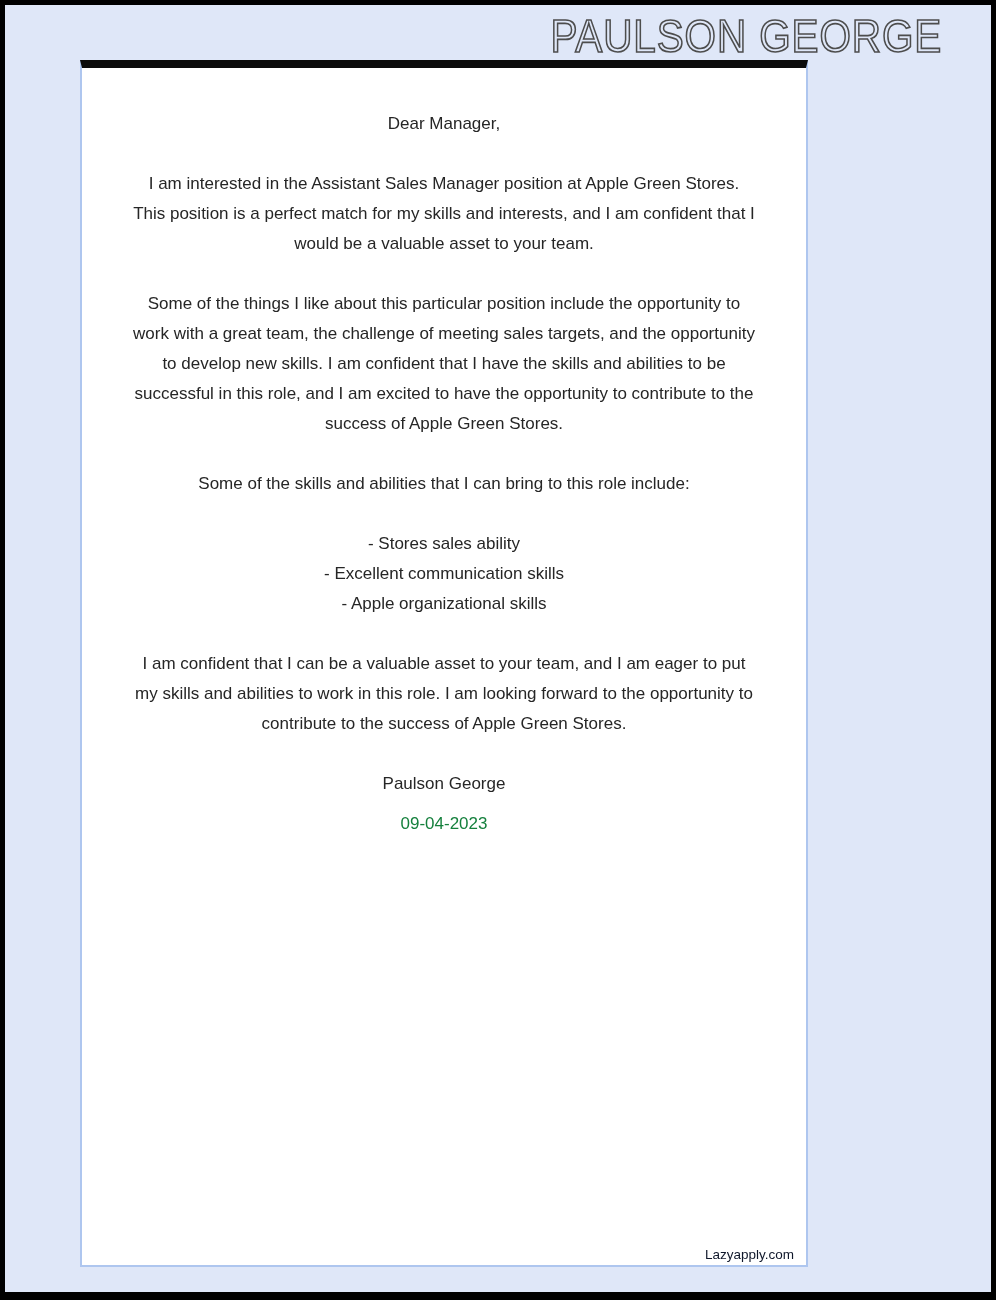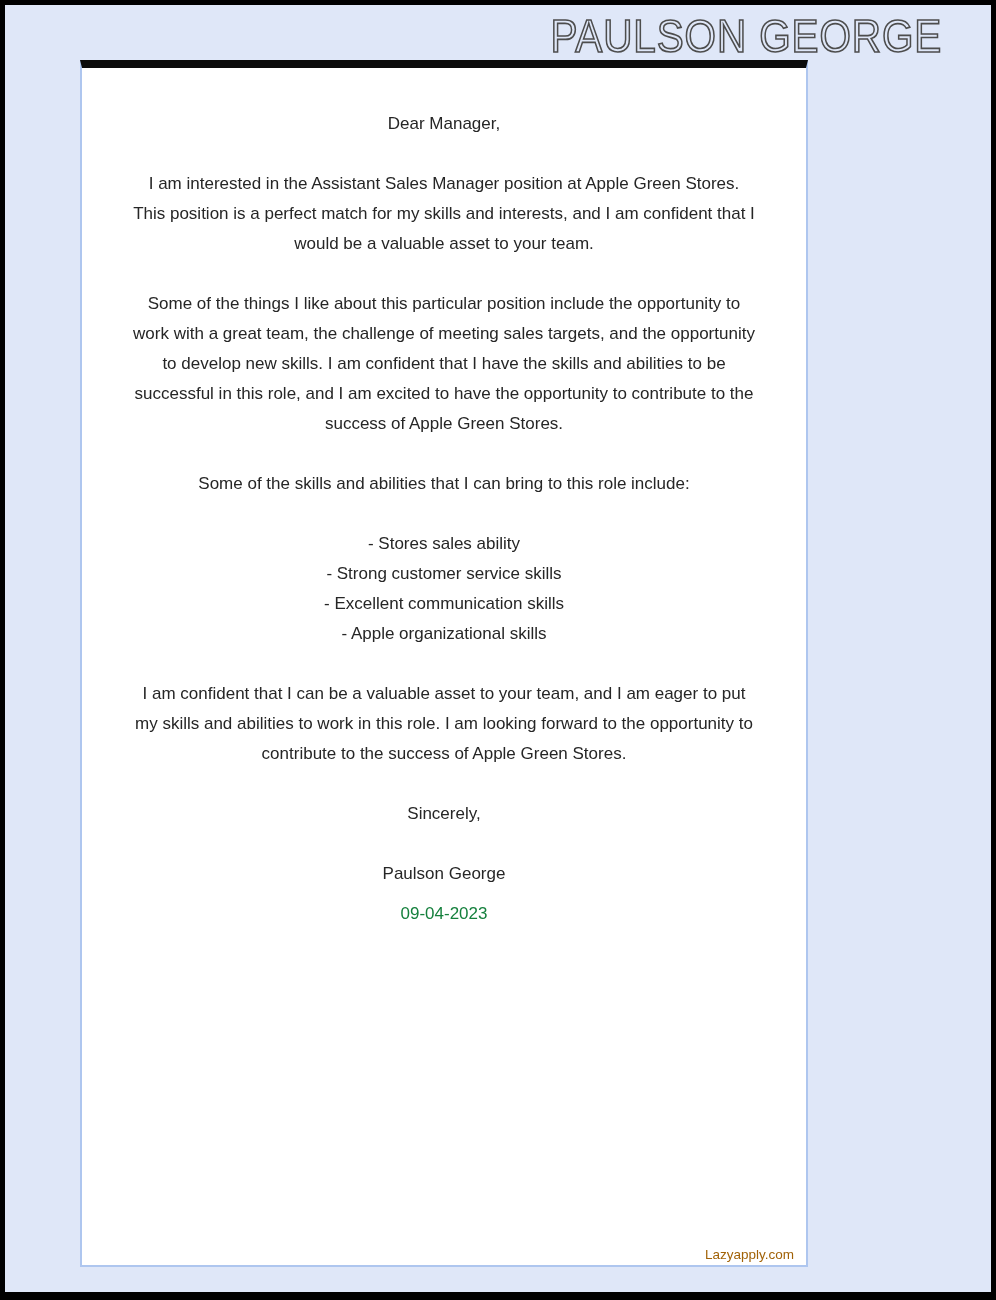--- a/index.html
+++ b/index.html
@@ -64,21 +64,21 @@
   .signature { margin: 0 0 10px 0; }
   .letter-date {
     margin: 0;
     color: #15803d;
   }
   .watermark {
     position: absolute;
     right: 12px;
     bottom: 3px;
     font-size: 13.5px;
-    color: #a16207;
+    color: #0f172a;
   }
 </style>
 </head>
 <body>
 
 <div class="frame">
 
   <h1 class="header-name">PAULSON GEORGE</h1>
 
   <div class="letter-box">
@@ -87,28 +87,26 @@
       <p class="salutation">Dear Manager,</p>
 
       <p class="para">I am interested in the Assistant Sales Manager position at Apple Green Stores. This position is a perfect match for my skills and interests, and I am confident that I would be a valuable asset to your team.</p>
 
       <p class="para">Some of the things I like about this particular position include the opportunity to work with a great team, the challenge of meeting sales targets, and the opportunity to develop new skills. I am confident that I have the skills and abilities to be successful in this role, and I am excited to have the opportunity to contribute to the success of Apple Green Stores.</p>
 
       <p class="para">Some of the skills and abilities that I can bring to this role include:</p>
 
       <ul class="skills-list">
         <li>- Stores sales ability</li>
-        <li>- Strong customer service skills</li>
         <li>- Excellent communication skills</li>
         <li>- Apple organizational skills</li>
       </ul>
 
       <p class="para">I am confident that I can be a valuable asset to your team, and I am eager to put my skills and abilities to work in this role. I am looking forward to the opportunity to contribute to the success of Apple Green Stores.</p>
 
-      <p class="signoff">Sincerely,</p>
 
       <p class="signature">Paulson George</p>
 
       <p class="letter-date">09-04-2023</p>
 
     </div>
 
     <div class="watermark">Lazyapply.com</div>
   </div>
 

